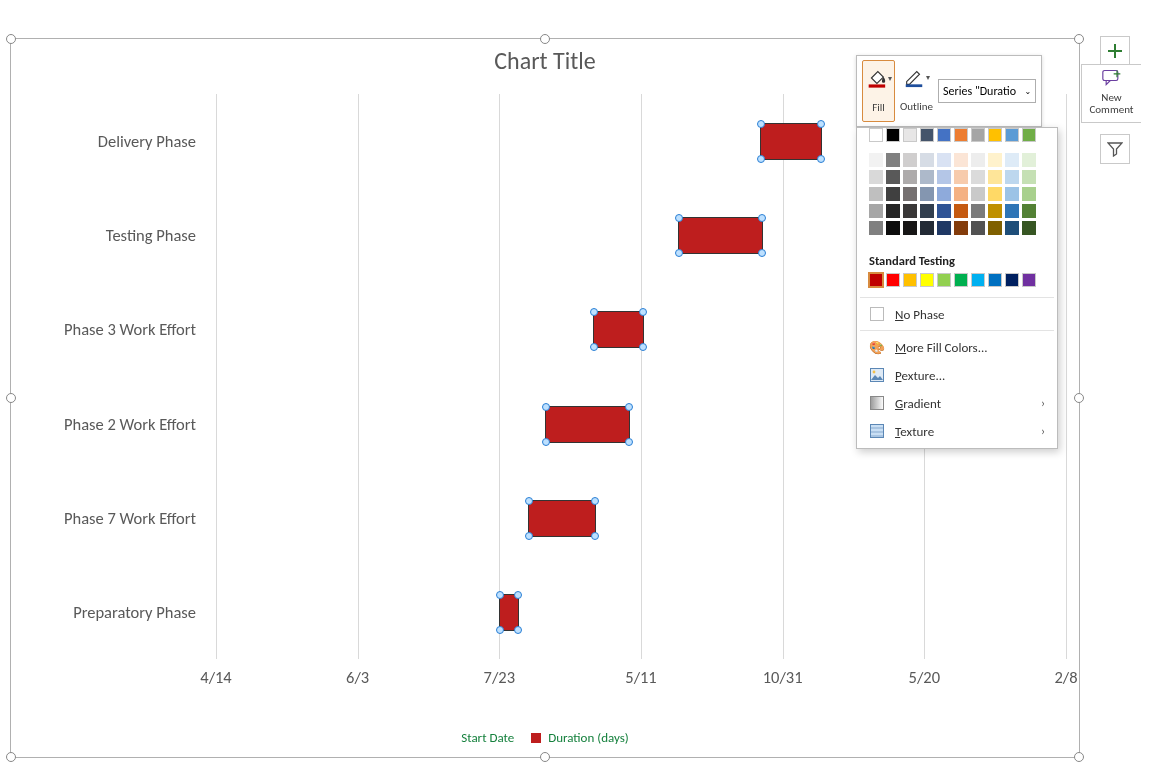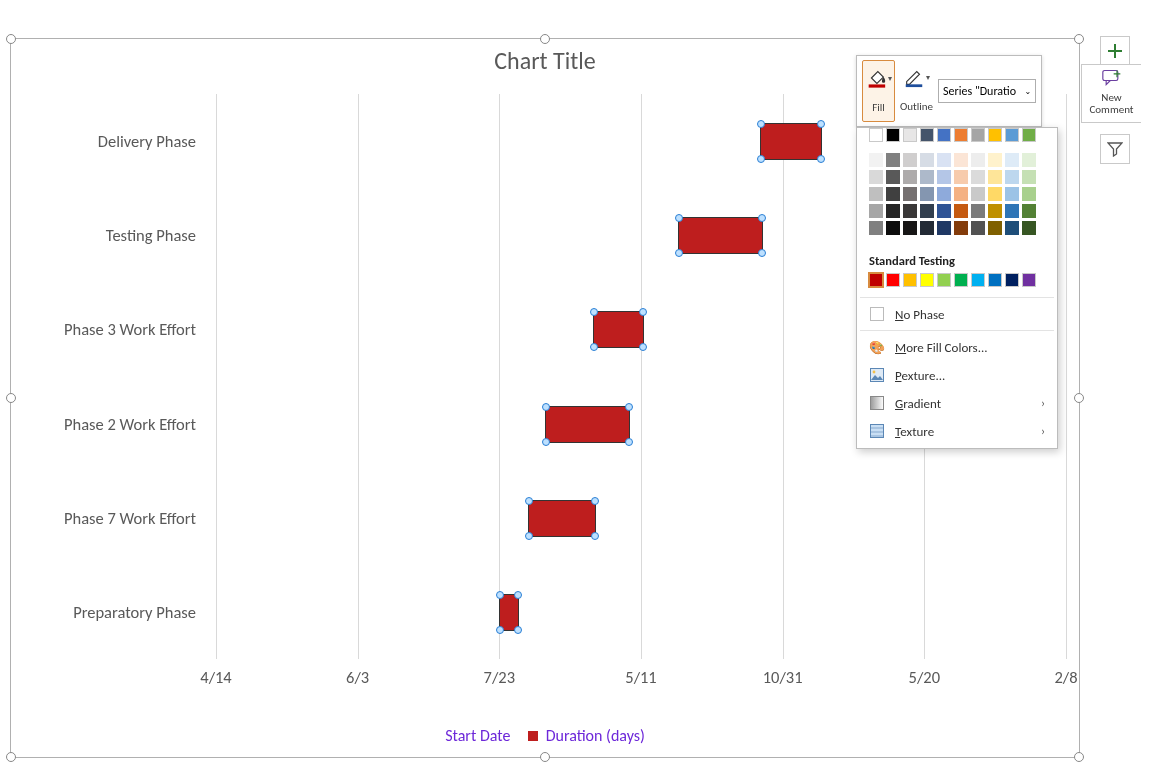--- a/index.html
+++ b/index.html
@@ -105,22 +105,22 @@
   .bar .bh.tr { right: -4px; top: -4px; }
   .bar .bh.bl { left: -4px; bottom: -4px; }
   .bar .bh.br { right: -4px; bottom: -4px; }
 
   .legend {
     position: absolute;
     left: 0;
     right: 0;
     bottom: 12px;
     text-align: center;
-    font-size: 16px;
-    color: #6d28d9;
+    font-size: 13px;
+    color: #15803d;
   }
   .legend-swatch {
     display: inline-block;
     width: 10px;
     height: 10px;
     background: #be1e1e;
     margin: 0 4px 0 14px;
     vertical-align: middle;
   }
   .legend-text { vertical-align: middle; }

